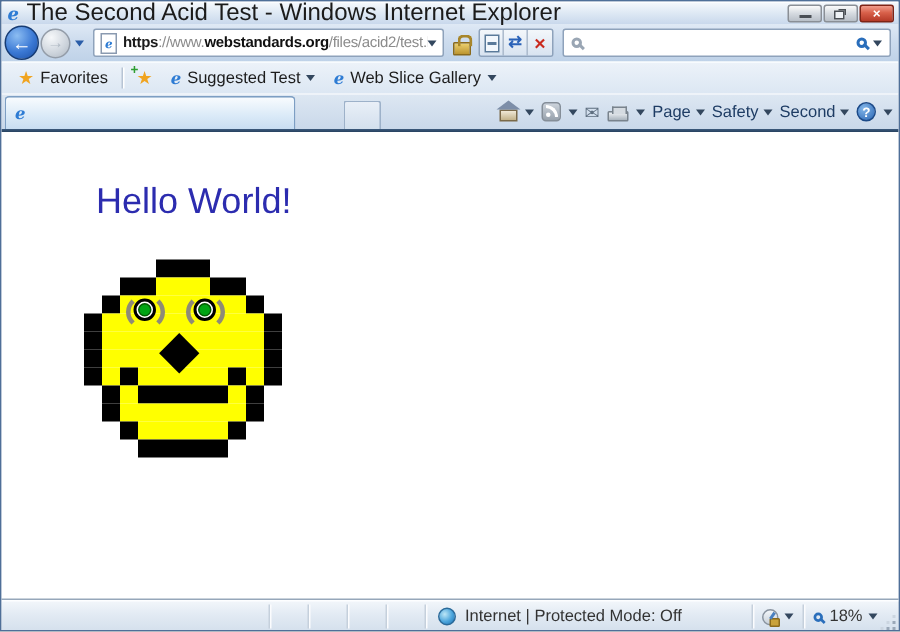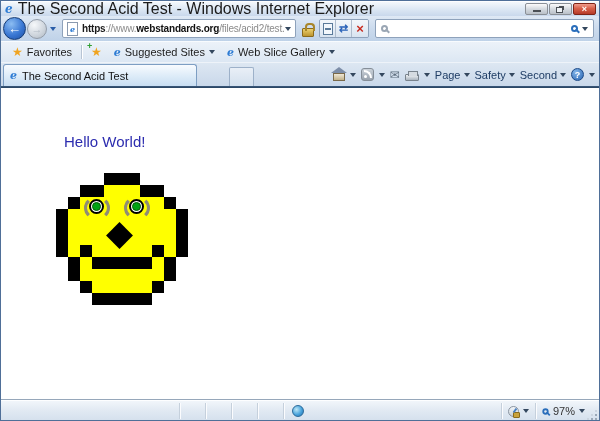--- a/index.html
+++ b/index.html
@@ -108,21 +108,21 @@
   .rss { width: 13px; height: 13px; border-radius: 3px; background: linear-gradient(#ccd3db, #98a2ad); border: 1px solid #858e98; position: relative; }
   .rss::before { content: ""; position: absolute; left: 2px; bottom: 2px; width: 3px; height: 3px; border-radius: 50%; background: #fff; }
   .rss::after { content: ""; position: absolute; left: 2px; bottom: 2px; width: 6px; height: 6px; border: 2px solid #fff; border-bottom: none; border-left: none; border-radius: 0 10px 0 0; }
   .mailglyph { font-size: 12px; color: #5f6f80; line-height: 12px; }
   .printer { width: 14px; height: 7px; background: linear-gradient(#eef1f4, #aab4be); border: 1px solid #79838d; border-radius: 1px; position: relative; margin-top: 6px; }
   .printer::before { content: ""; position: absolute; left: 2px; top: -4px; width: 8px; height: 4px; background: #d5dbe1; border: 1px solid #79838d; border-bottom: none; }
   .helpc { width: 13px; height: 13px; border-radius: 50%; background: radial-gradient(circle at 35% 30%, #83b6e9, #2a66b4); border: 1px solid #1c4a88; color: #fff; font-size: 9px; font-weight: bold; display: flex; align-items: center; justify-content: center; }
   .cmdsep { height: 2px; background: linear-gradient(#3c5a7d, #27425f); }
   
   .content { position: relative; height: 311px; background: #fff; overflow: hidden; }
-  .heading { position: absolute; left: 63px; top: 45px; font-size: 15px; }
+  .heading { position: absolute; left: 63px; top: 33px; font-size: 24px; }
   .face { position: absolute; left: 55px; top: 85px; width: 132px; height: 132px; }
   .facegrid { position: absolute; left: 0; top: 0; }
   .brow { position: absolute; width: 26px; height: 24px; border: 3px solid transparent; border-radius: 50%; top: 23px; }
   .brow.bl { left: 28px; }
   .brow.br { left: 68px; }
   .eye { position: absolute; top: 26px; width: 15px; height: 15px; background: #fff; border: 2.5px solid #000; border-radius: 50%; display: flex; align-items: center; justify-content: center; }
   .eye.el { left: 33px; }
   .eye.er { left: 73px; }
   .iris { width: 9px; height: 9px; border-radius: 50%; border: 1px solid #035c03; }
   .nose { position: absolute; left: 54px; top: 53px; width: 19px; height: 19px; background: #000; transform: rotate(45deg); }
@@ -204,34 +204,33 @@
     <div class="favbtn">
       <span class="star">★</span>
       <span>Favorites</span>
     </div>
     <span class="vsep"></span>
     <div class="favbtn">
       <span class="addstar"><span class="star">★</span><span class="plus">+</span></span>
     </div>
     <div class="favbtn">
       <span class="elogo mid">e</span>
-      <span>Suggested Sites</span>
+      <span>Suggested Test</span>
       <span class="crt"></span>
     </div>
     <div class="favbtn">
       <span class="elogo mid">e</span>
       <span>Web Slice Gallery</span>
       <span class="crt"></span>
     </div>
   </div>
 
   <div class="tabrow">
     <div class="tab">
       <span class="elogo mid">e</span>
-      <span>The Second Acid Test</span>
     </div>
     <div class="tabstub"></div>
     <div class="cmdbar">
       <div class="cbtn">
           <span class="house"></span>
         </div>
       <span class="crt"></span>
       <div class="cbtn">
           <span class="rss"></span>
         </div>
@@ -401,28 +400,29 @@
     </div>
   </div>
 
   <div class="statusbar">
     <span class="pane-sep" style="left:178px"></span>
     <span class="pane-sep" style="left:204px"></span>
     <span class="pane-sep" style="left:230px"></span>
     <span class="pane-sep" style="left:256px"></span>
     <span class="pane-sep" style="left:282px"></span>
     <span class="globe"></span>
+    <span class="zonetext">Internet | Protected Mode: Off</span>
     <span class="flex1"></span>
     <span class="sbsep"></span>
     <div class="sbbtn">
       <span class="dialicon"></span>
       <span class="crt"></span>
     </div>
     <span class="sbsep"></span>
     <div class="sbbtn zoombtn-last">
       <span class="mag blue small"></span>
-      <span class="zoomtext">97%</span>
+      <span class="zoomtext">18%</span>
       <span class="crt"></span>
     </div>
     <span class="grip"></span>
   </div>
 
 </div>
 
 </body></html>

